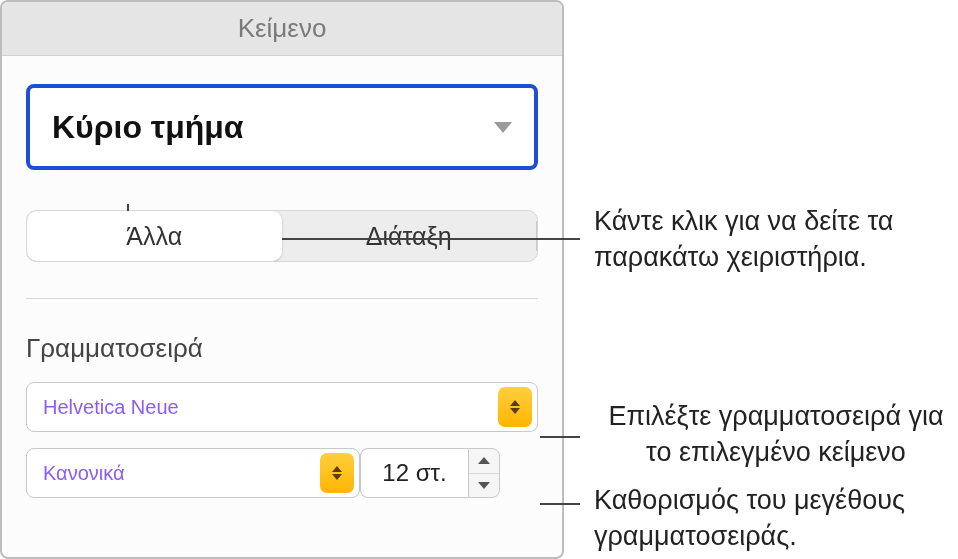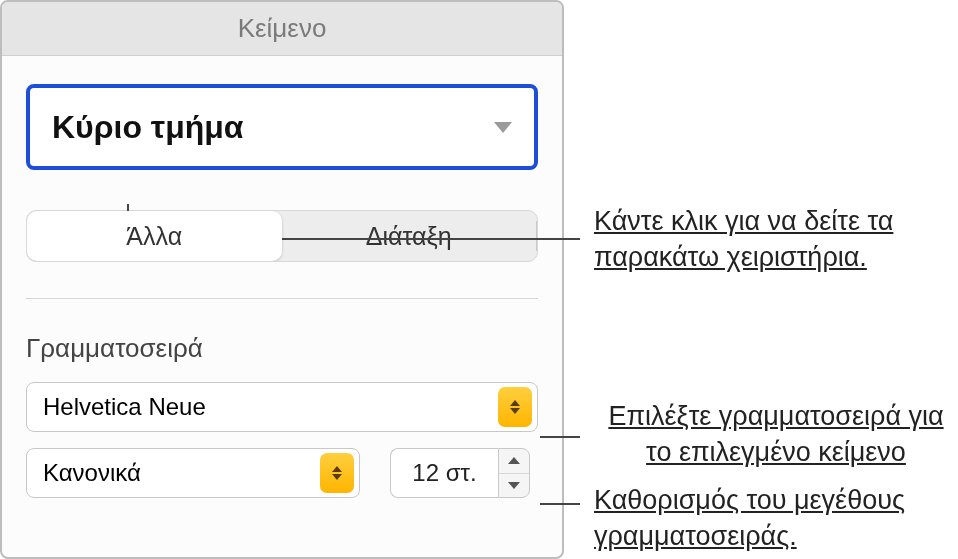--- a/index.html
+++ b/index.html
@@ -100,22 +100,22 @@
       height: 50px;
       border: 1px solid #c8c8c8;
       border-radius: 8px;
       background: #fff;
       display: flex;
       align-items: center;
       padding: 0 0 0 16px;
     }
     .font-select-label {
       flex: 1;
-      font-size: 24px;
-      color: #000000;
+      font-size: 20px;
+      color: #8b5cf6;
     }
     .popup-btn {
       width: 34px;
       height: 40px;
       border-radius: 7px;
       background: linear-gradient(#ffcf3e, #ffb500);
       margin-right: 5px;
       display: flex;
       flex-direction: column;
       align-items: center;
@@ -126,21 +126,20 @@
       width: 0;
       height: 0;
       border-left: 5px solid transparent;
       border-right: 5px solid transparent;
     }
     .popup-arrow-up { border-bottom: 6px solid #5a3d00; }
     .popup-arrow-down { border-top: 6px solid #5a3d00; }
     .font-row {
       margin-top: 16px;
       display: flex;
-      gap: 30px;
       align-items: center;
     }
     .font-style-select {
       flex: 0 0 334px;
       height: 50px;
       border: 1px solid #c8c8c8;
       border-radius: 8px;
       background: #fff;
       display: flex;
       align-items: center;
@@ -194,21 +193,20 @@
       height: 0;
       border-left: 9px solid transparent;
       border-right: 9px solid transparent;
       border-top: 11px solid #9a9a9a;
     }
     .callout {
       position: absolute;
       font-size: 27px;
       color: #222;
       line-height: 1.35;
-      text-decoration: underline;
     }
     .callout-line {
       position: absolute;
       border-top: 2px solid #444;
     }
   </style>
 </head>
 <body>
 
 <div class="panel">

